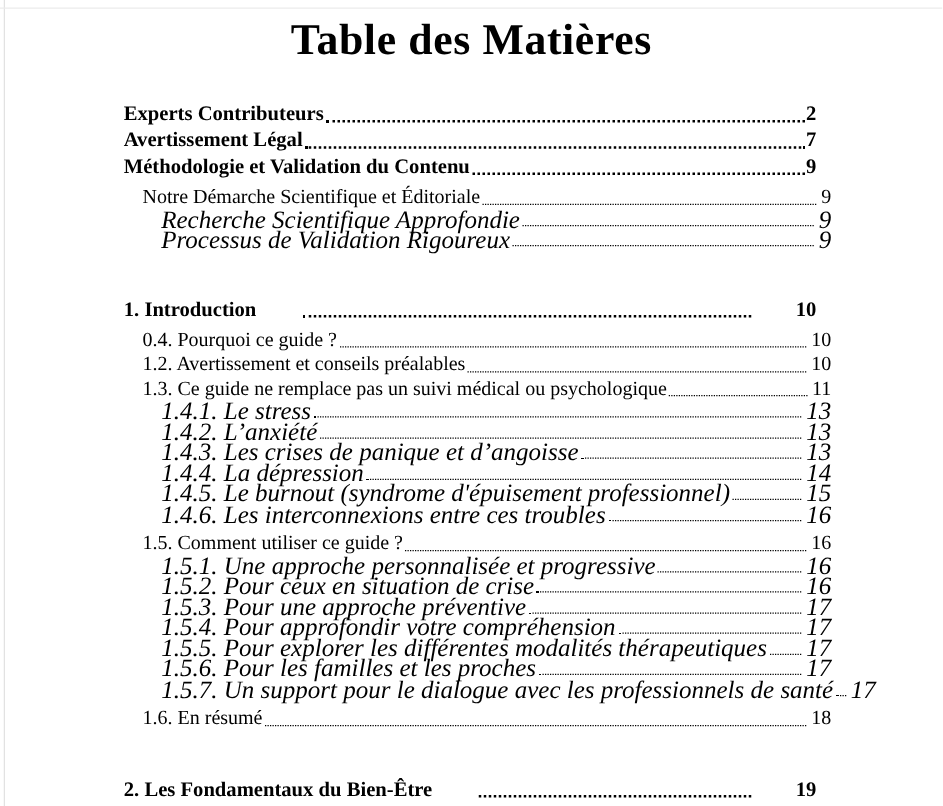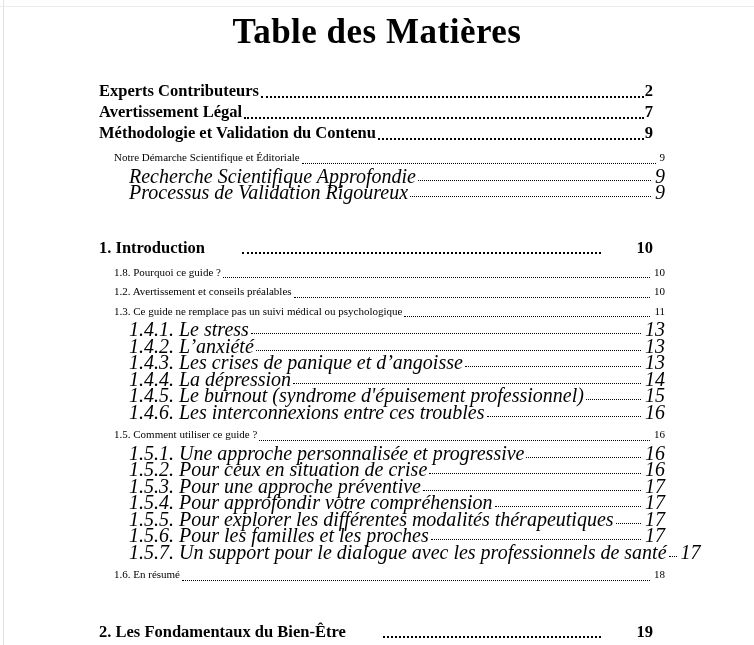--- a/index.html
+++ b/index.html
@@ -44,21 +44,21 @@
 
   .lvl1 {
     font-weight: bold;
     font-size: 16.5px;
     line-height: 21px;
     padding-right: 12px;
   }
   .lvl1 .dots { border-bottom-width: 2.6px; margin-bottom: 3.5px; margin-right: 1px; }
 
   .lvl2 {
-    font-size: 11px;
+    font-size: 16px;
     line-height: 19.5px;
     padding-left: 15px;
   }
   .lvl2 .dots { margin-right: 4px; }
 
   .lvl3 {
     font-style: italic;
     font-size: 20px;
     line-height: 16.5px;
     padding-left: 30px;
@@ -106,21 +106,21 @@
     <span class="label">Processus de Validation Rigoureux</span>
     <span class="dots"></span>
     <span class="pagenum">9</span>
   </div>
     <div class="row lvl1 gap-large">
     <span class="label">1. Introduction</span>
     <span class="dots"></span>
     <span class="pagenum">10</span>
   </div>
     <div class="row lvl2 gap-small">
-    <span class="label">1.8. Pourquoi ce guide ?</span>
+    <span class="label">0.4. Pourquoi ce guide ?</span>
     <span class="dots"></span>
     <span class="pagenum">10</span>
   </div>
     <div class="row lvl2">
     <span class="label">1.2. Avertissement et conseils préalables</span>
     <span class="dots"></span>
     <span class="pagenum">10</span>
   </div>
     <div class="row lvl2">
     <span class="label">1.3. Ce guide ne remplace pas un suivi médical ou psychologique</span>

